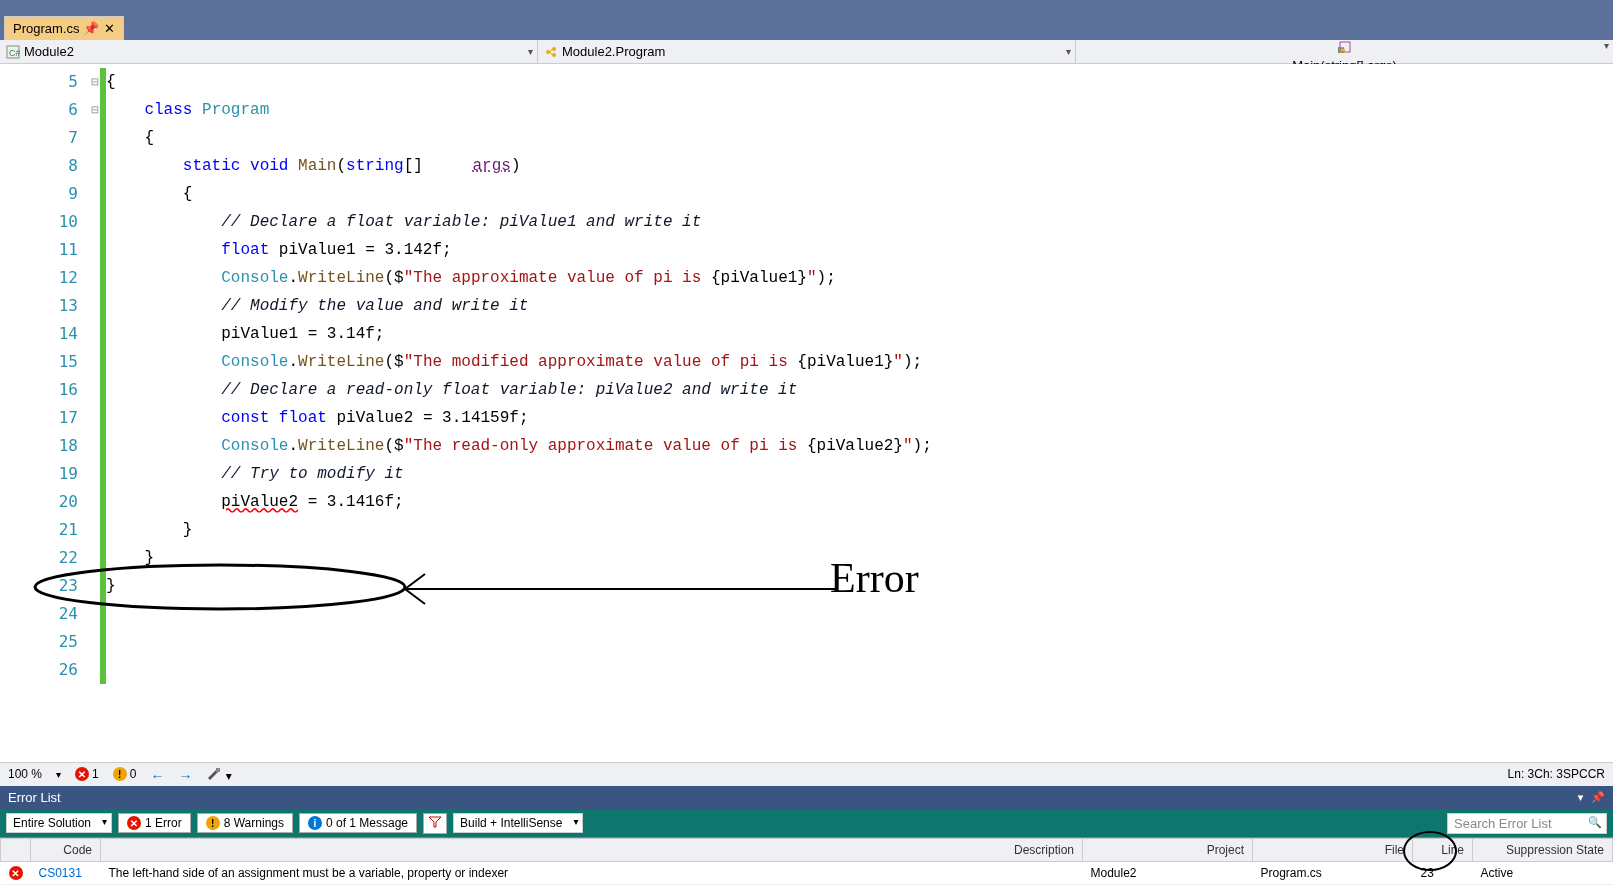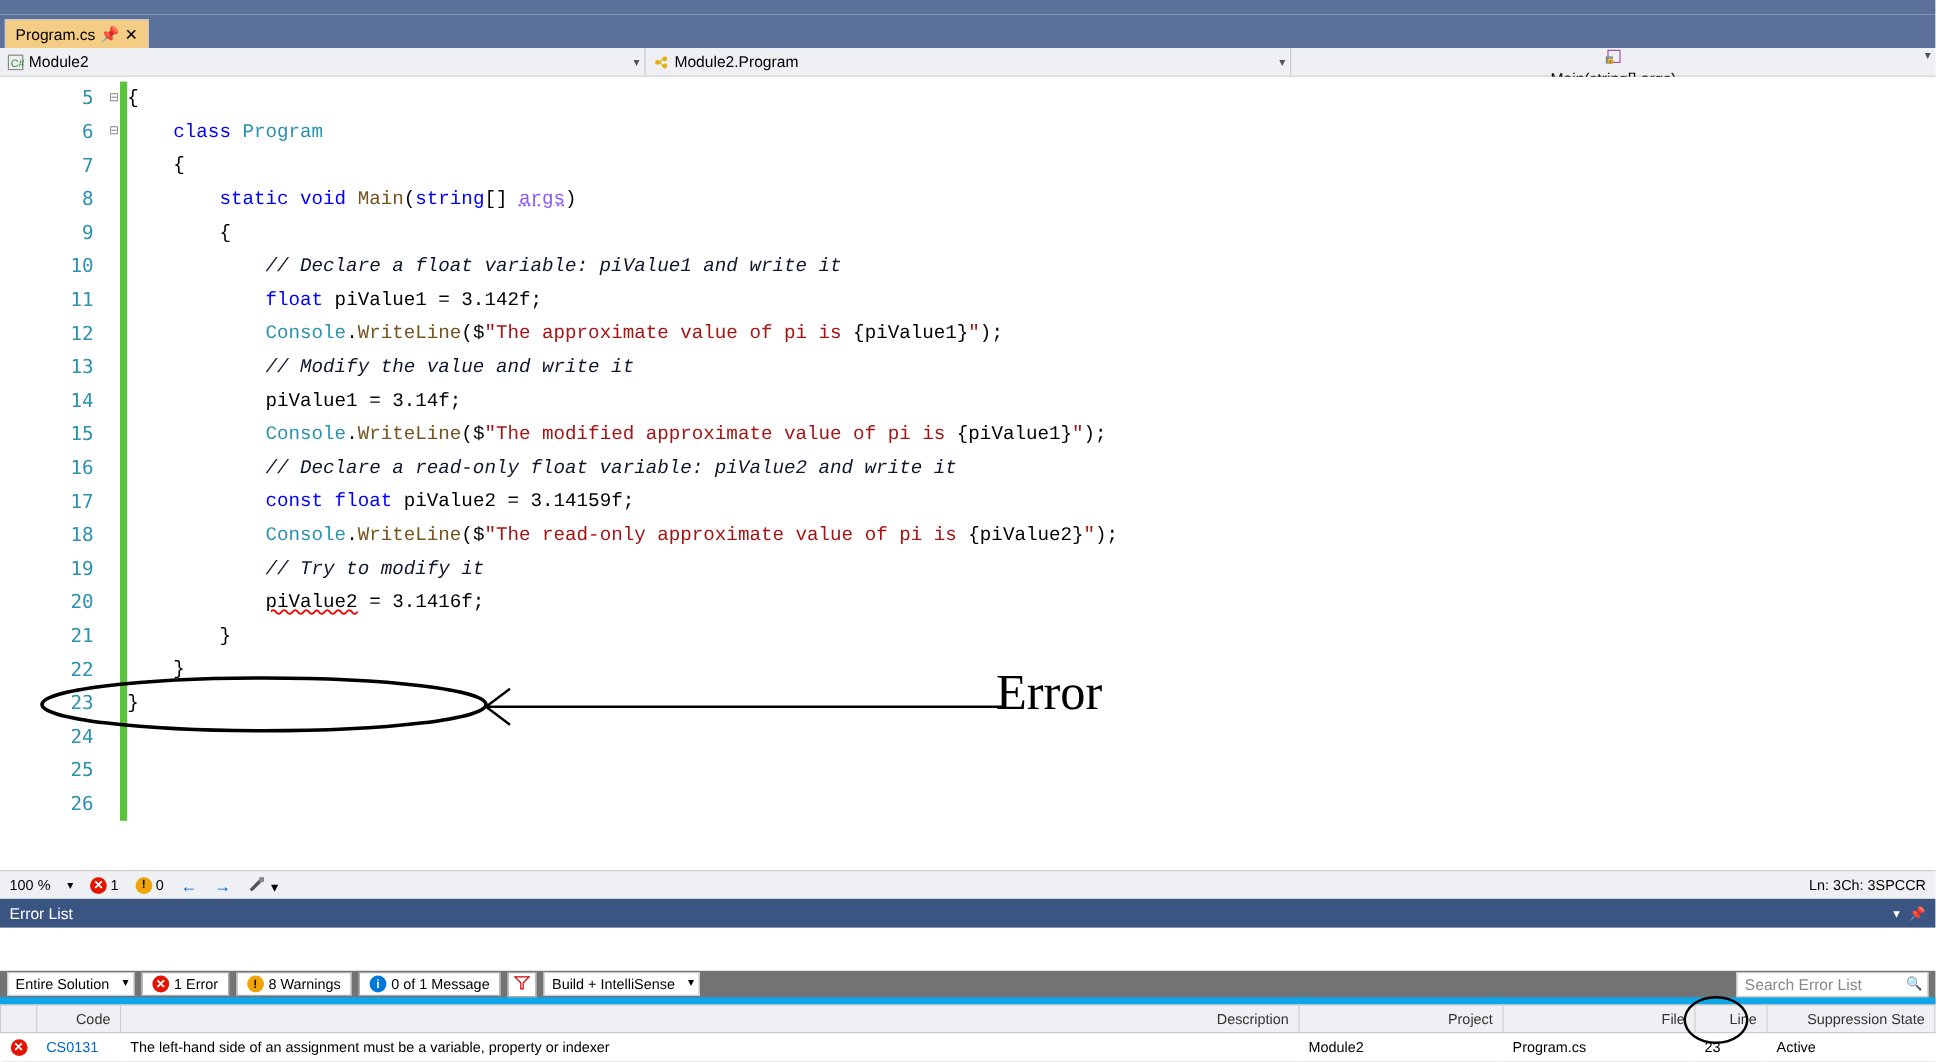--- a/index.html
+++ b/index.html
@@ -23,39 +23,39 @@
 .indicator-margin { width: 10px; background: #fff; padding-top: 4px; }
 .indicator-margin .fold { color: #888; font-size: 10px; line-height: 28px; text-align: center; }
 .change-bar { width: 6px; background: #fff; position: relative; }
 .change-bar .green { position: absolute; left: 0; width: 6px; background: #5bc23d; }
 
 .code { flex: 1; font-family: Consolas, "Courier New", monospace; font-size: 16px; line-height: 28px; padding-top: 4px; white-space: pre; position: relative; }
 .kw { color: #0000ff; }
 .cls { color: #2b91af; }
 .str { color: #a31515; }
 .cmt { color: #0f172a; font-style: italic; }
-.param { color: #8b5cf6; text-decoration: underline dotted; }
+.param { color: #701a75; text-decoration: underline dotted; margin-left: 40px; }
 .method { color: #74531f; }
 .underline-err { text-decoration: underline wavy red; }
 
 .annotation { position: absolute; pointer-events: none; }
 .annotation.label { font-family: "Segoe Script", cursive; font-size: 42px; color: #000; }
 
 .editor-status { background: #eef0f3; border-top: 1px solid #ccc; height: 24px; display: flex; align-items: center; padding: 0 8px; gap: 14px; font-size: 12px; }
 .editor-status .right { margin-left: auto; display: flex; }
 .err-badge { display: flex; align-items: center; gap: 3px; }
 .err-badge .circ { width: 14px; height: 14px; border-radius: 50%; display: flex; align-items: center; justify-content: center; color: #fff; font-size: 10px; font-weight: bold; }
 .err-badge .circ.red { background: #e51400; }
 .err-badge .circ.yellow { background: #f0a30a; color: #000; }
 .nav-arrow { color: #0066cc; font-size: 14px; cursor: pointer; }
 
 .error-list-header { background: #3b5582; color: #fff; height: 24px; display: flex; align-items: center; padding: 0 8px; justify-content: space-between; font-size: 13px; }
 .error-list-header .controls { display: flex; gap: 8px; align-items: center; font-size: 11px; }
 
-.error-toolbar { background: #737373; border-bottom: 6px solid #0ea5e9; height: 28px; display: flex; align-items: center; padding: 0 6px; gap: 6px; margin-top: 36px; }
+.error-toolbar { background: #0f766e; border-bottom: 1px solid #0ea5e9; height: 28px; display: flex; align-items: center; padding: 0 6px; gap: 6px; }
 .scope-dd { background: #fff; border: 1px solid #ccc; padding: 2px 20px 2px 6px; position: relative; font-size: 12px; }
 .scope-dd::after { content: "▾"; position: absolute; right: 4px; font-size: 10px; }
 .filter-pill { background: #fff; border: 1px solid #aaa; padding: 2px 8px; display: flex; align-items: center; gap: 4px; font-size: 12px; cursor: pointer; }
 .filter-pill .ficon { width: 14px; height: 14px; display: inline-flex; align-items: center; justify-content: center; font-size: 10px; color: #fff; border-radius: 50%; font-weight: bold; }
 .filter-pill .ficon.red { background: #e51400; }
 .filter-pill .ficon.yellow { background: #f0a30a; color: #000; }
 .filter-pill .ficon.blue { background: #0078d7; }
 .search-box { margin-left: auto; background: #fff; border: 1px solid #ccc; padding: 2px 6px; width: 160px; color: #888; position: relative; }
 .search-box::after { content: "🔍"; position: absolute; right: 4px; font-size: 11px; color: #666; }
 

